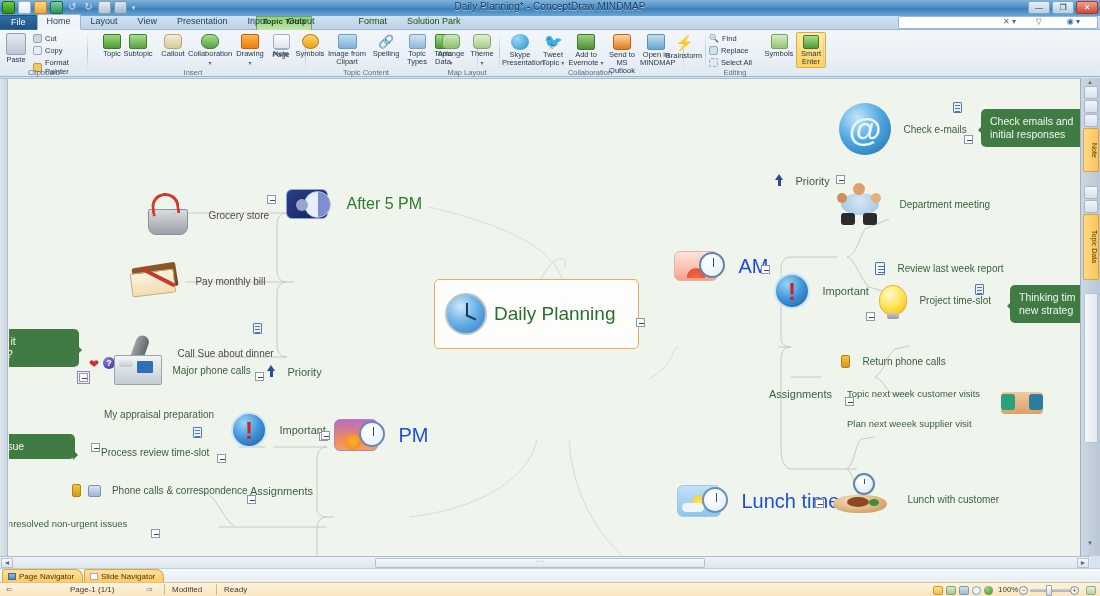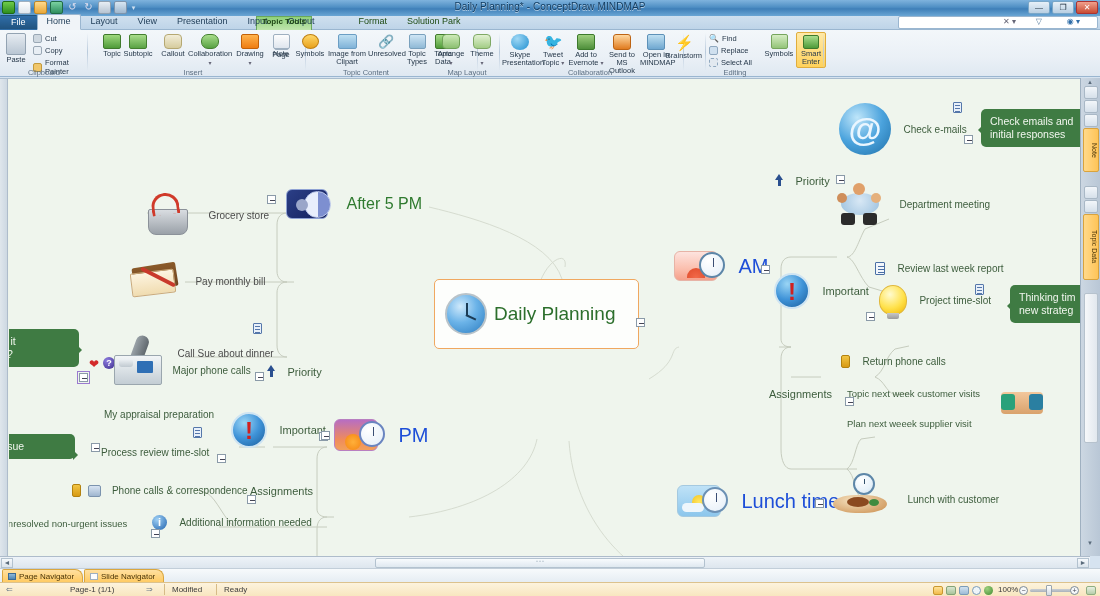--- a/index.html
+++ b/index.html
@@ -391,21 +391,21 @@
       <div class="rb-item" style="left:28px;top:4px;width:32px">
         <span class="ic sq" style="width:17px;height:15px;background:linear-gradient(to bottom,#ffd86a,#e8a11c);border:1px solid #bf7f11;border-radius:50%;"></span>
         <span>Symbols</span>
       </div>
       <div class="rb-item" style="left:60px;top:4px;width:42px;line-height:8px">
         <span class="ic sq" style="width:19px;height:15px;background:linear-gradient(to bottom,#bfe0f2,#7fb2d8);border:1px solid #6b9ec4;"></span>
         <span>Image from Clipart</span>
       </div>
       <div class="rb-item" style="left:102px;top:4px;width:36px">
         <span class="ic" style="width:17px;height:15px;color:#7b8fa3;font-size:13px;line-height:15px;">🔗</span>
-        <span>Unresolved</span>
+        <span>Spelling</span>
       </div>
       <div class="rb-item" style="left:138px;top:4px;width:26px;line-height:8px">
         <span class="ic sq" style="width:17px;height:15px;background:linear-gradient(to bottom,#cfe6f5,#8fb9d6);border:1px solid #7aa1bd;"></span>
         <span>Topic Types</span>
       </div>
       <div class="rb-item" style="left:164px;top:4px;width:26px;line-height:8px">
         <span class="ic sq" style="width:17px;height:15px;background:linear-gradient(to bottom,#a9dd8c,#4f9b39);border:1px solid #3f7a2c;"></span>
         <span>Topic Data</span>
       </div>
       <div class="glabel" style="width:200px">Topic Content</div>
@@ -643,24 +643,20 @@
         <span class="ntext dark" style="font-size:11px">Assignments</span>
       </div>
       <span class="cbox" style="position:absolute;left:238px;top:416px"></span>
 
       <div class="node" style="left:63px;top:402px">
         <span class="ico mobic" style="position:relative;display:inline-block;width:9px;height:13px;vertical-align:middle;"></span>
         <span class="ico lockic" style="position:relative;display:inline-block;width:13px;height:12px;margin-left:3px;vertical-align:middle;"></span>
         <span class="ntext dark" style="margin-left:6px;vertical-align:middle;">Phone calls &amp; correspondence</span>
       </div>
 
-      <div class="node" style="left:143px;top:434px">
-        <span class="ico infoic" style="position:relative;display:inline-block;width:15px;height:15px;font-size:11px;line-height:15px;vertical-align:middle;">i</span>
-        <span class="ntext dark" style="margin-left:8px;vertical-align:middle;">Additional  information needed</span>
-      </div>
       <span class="cbox" style="position:absolute;left:142px;top:450px"></span>
 
       <div class="node" style="left:-8px;top:434px">
         <span class="ntext dark" style="font-size:9.5px">Unresolved non-urgent issues</span>
       </div>
 
       <div class="node" style="left:665px;top:172px">
         <span class="ico morning" style="position:relative;display:inline-block;width:44px;height:30px;vertical-align:middle;">
           <span style="position:absolute;left:12px;top:16px;width:18px;height:10px;border-radius:9px 9px 0 0;background:radial-gradient(circle at 50% 100%,#f26b4a,#e04a2a);"></span>
           <span style="position:absolute;right:-8px;top:0px;width:26px;height:26px;border-radius:50%;background:radial-gradient(circle at 35% 30%,#ffffff,#e4eef8);border:2px solid #5d86a8;"></span>

